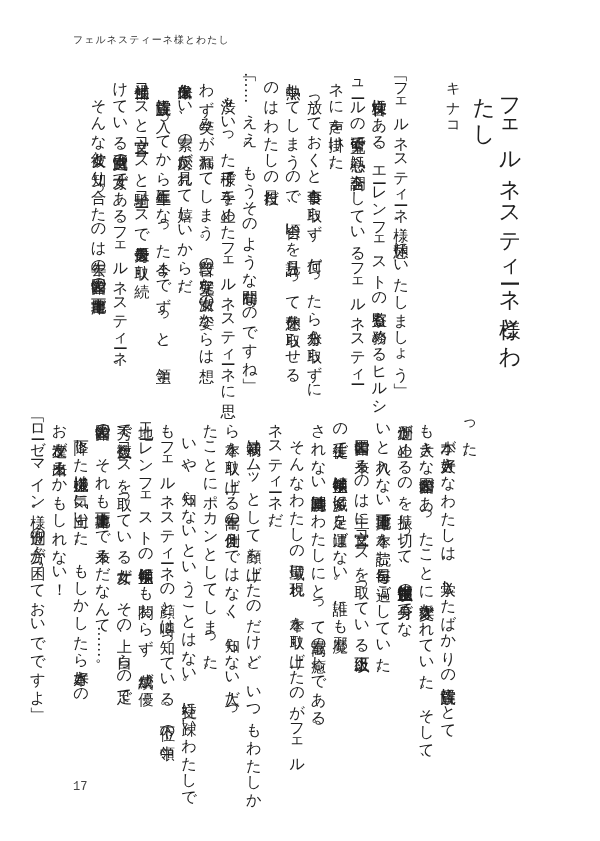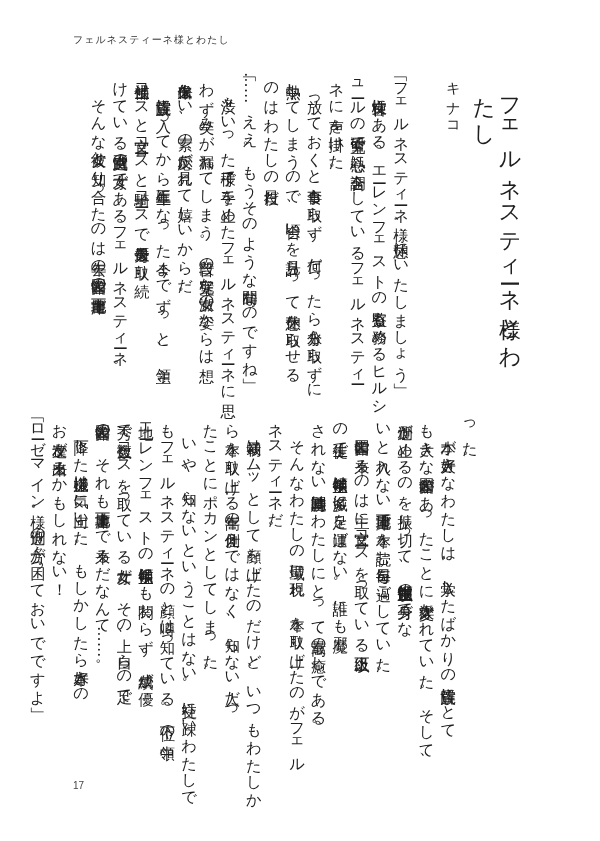--- a/index.html
+++ b/index.html
@@ -20,23 +20,23 @@
       left: 73px;
       top: 33px;
       font-size: 10px;
       letter-spacing: 1px;
       color: #333;
     }
     .page-number {
       position: absolute;
       left: 73px;
       top: 780px;
-      font-size: 10px;
+      font-size: 12px;
       color: #444;
-      font-family: Liberation Sans, sans-serif;
+      font-family: Liberation Mono, monospace;
     }
     .band {
       position: absolute;
       right: 77px;
       width: 460px;
       writing-mode: vertical-rl;
       font-size: 15.3px;
       line-height: 21.6px;
       letter-spacing: 0.3px;
     }

